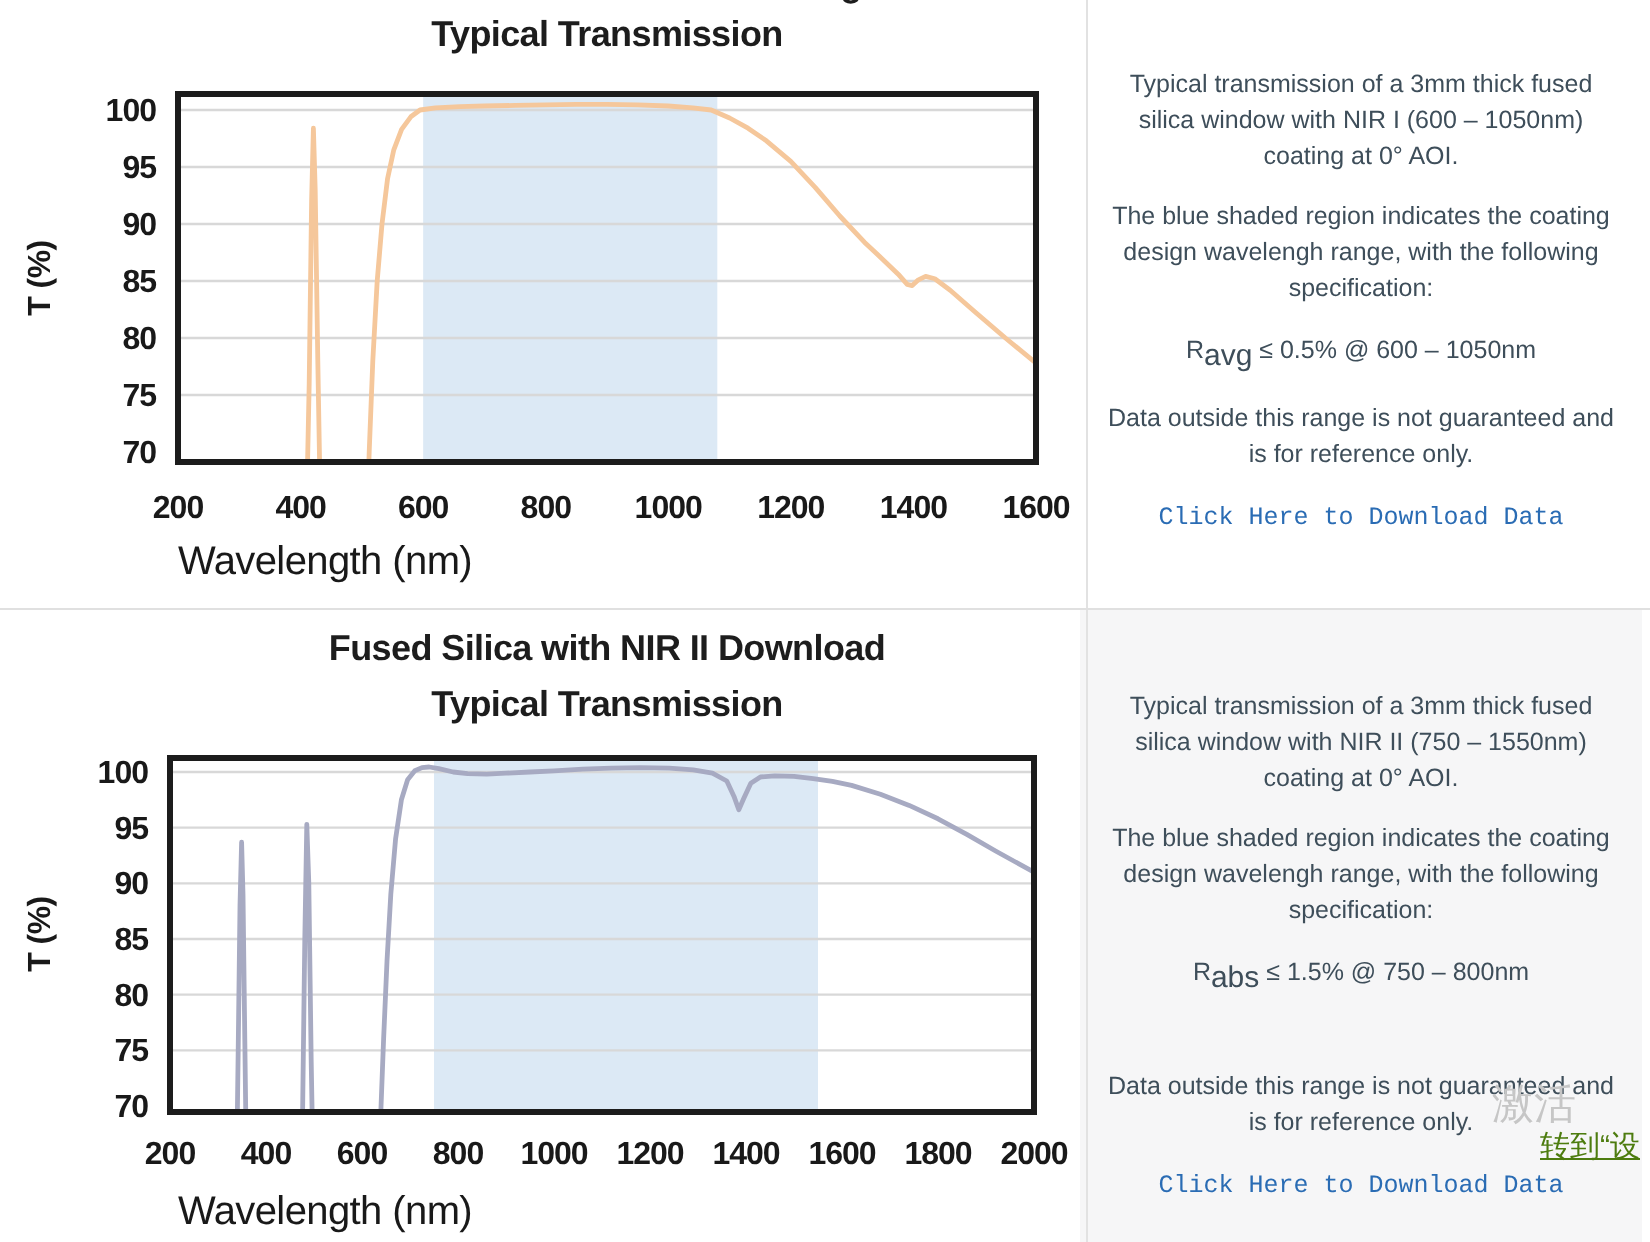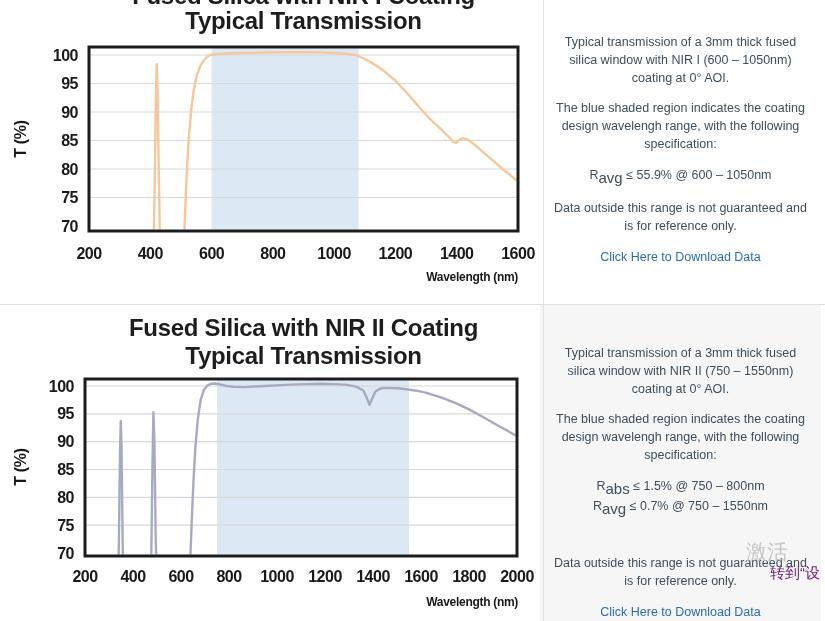--- a/index.html
+++ b/index.html
@@ -6,41 +6,41 @@
   .page{position:relative;width:825px;height:621px;background:#ffffff;overflow:hidden;
         font-family:"Liberation Sans",sans-serif;}
   .vdiv{position:absolute;left:543px;top:0;width:1px;height:621px;background:#e2e2e2;}
   .hdiv{position:absolute;left:0;top:304px;width:825px;height:1px;background:#e0e0e0;}
 
   .chart-cell{position:absolute;left:0;width:543px;}
   .chart-cell.top{top:0;height:304px;}
   .chart-cell.bottom{top:305px;height:316px;}
   .plot-svg{position:absolute;left:0;top:0;}
   .chart-title{position:absolute;left:89px;width:429px;text-align:center;font-weight:bold;
-        color:#1d1d1d;font-size:24px;letter-spacing:-0.3px;white-space:nowrap;}
+        color:#1d1d1d;font-size:18px;letter-spacing:-0.3px;white-space:nowrap;}
   svg text{font-family:"Liberation Sans",sans-serif;font-weight:bold;font-size:16px;
         fill:#191919;letter-spacing:-0.5px;}
-  .xlabel{position:absolute;font-weight:bold;font-size:12px;color:#191919;text-align:right;
+  .xlabel{position:absolute;font-weight:normal;font-size:20px;color:#191919;text-align:left;
         left:89px;width:429px;letter-spacing:-0.3px;}
   .ylabel{position:absolute;left:-14px;width:70px;height:20px;line-height:20px;text-align:center;
         font-weight:bold;font-size:16px;color:#191919;transform:rotate(-90deg);letter-spacing:-0.3px;}
 
   .panel{position:absolute;left:540px;width:281px;box-sizing:border-box;text-align:center;
         color:#3e4e5a;font-size:12.5px;line-height:1.42;}
   .panel.top{top:0;height:304px;padding:34px 13px 0;}
   .panel.bottom{top:305px;height:316px;background:#f6f6f7;padding:40px 13px 0;}
   .panel p{margin:0 0 13px;}
   .specs{margin:0 0 13px;}
   .panel.bottom .specs{margin-bottom:36px;}
   .spec{line-height:1.35;}
   .spec sub{font-size:15px;}
-  .dl-link{color:#2a6cb4;text-decoration:none;cursor:pointer;display:inline-block;}
+  .dl-link{color:#2a6cb4;text-decoration:none;cursor:pointer;display:inline-block;font-family:Liberation Mono, monospace;}
 
   .wm1{position:absolute;left:746px;top:538px;font-size:21px;color:#c6c6c6;white-space:nowrap;}
-  .wm2{position:absolute;left:770px;top:564px;font-size:15px;color:#701a75;white-space:nowrap;}
+  .wm2{position:absolute;left:770px;top:564px;font-size:15px;color:#4d7c0f;white-space:nowrap;text-decoration:underline;}
 </style>
 </head>
 <body>
 
 <div class="page">
 
   <div class="chart-cell top">
     <div class="plot-svg"><svg width="543" height="304" viewBox="0 0 543 304">
           <rect x="211.57142857142856" y="48.5" width="147.0857142857143" height="181" fill="#dce9f5"></rect>
           <line x1="89" x2="518" y1="55" y2="55" stroke="#d8d8d8" stroke-width="1.2"></line>
@@ -101,42 +101,41 @@
           <text x="469.0" y="277" text-anchor="middle">1800</text>
           <text x="517.0" y="277" text-anchor="middle">2000</text>
           <text x="74" y="86.5" text-anchor="end">100</text>
           <text x="74" y="114.3" text-anchor="end">95</text>
           <text x="74" y="142.2" text-anchor="end">90</text>
           <text x="74" y="170.0" text-anchor="end">85</text>
           <text x="74" y="197.8" text-anchor="end">80</text>
           <text x="74" y="225.7" text-anchor="end">75</text>
           <text x="74" y="253.5" text-anchor="end">70</text>
         </svg></div>
-    <div class="chart-title" style="top:9px;">Fused Silica with NIR II Coating</div>
+    <div class="chart-title" style="top:9px;">Fused Silica with NIR II Download</div>
     <div class="chart-title" style="top:37px;">Typical Transmission</div>
     <div class="ylabel" style="top:152px;">T (%)</div>
     <div class="xlabel" style="top:290px;">Wavelength (nm)</div>
   </div>
 
   <div class="panel top">
     <p>Typical transmission of a 3mm thick fused silica window with NIR I (600 – 1050nm) coating at 0° AOI.</p>
     <p>The blue shaded region indicates the coating design wavelengh range, with the following specification:</p>
     <div class="specs">
-      <div class="spec"><span>R</span><sub>avg</sub><span> ≤ 55.9% @ 600 – 1050nm</span></div>
+      <div class="spec"><span>R</span><sub>avg</sub><span> ≤ 0.5% @ 600 – 1050nm</span></div>
     </div>
     <p>Data outside this range is not guaranteed and is for reference only.</p>
     <a class="dl-link">Click Here to Download Data</a>
   </div>
 
   <div class="panel bottom">
     <p>Typical transmission of a 3mm thick fused silica window with NIR II (750 – 1550nm) coating at 0° AOI.</p>
     <p>The blue shaded region indicates the coating design wavelengh range, with the following specification:</p>
     <div class="specs">
       <div class="spec"><span>R</span><sub>abs</sub><span> ≤ 1.5% @ 750 – 800nm</span></div>
-      <div class="spec"><span>R</span><sub>avg</sub><span> ≤ 0.7% @ 750 – 1550nm</span></div>
     </div>
     <p>Data outside this range is not guaranteed and is for reference only.</p>
     <a class="dl-link">Click Here to Download Data</a>
   </div>
 
   <div class="vdiv"></div>
   <div class="hdiv"></div>
 
   <div class="wm1">激活</div>
   <div class="wm2">转到“设</div>

